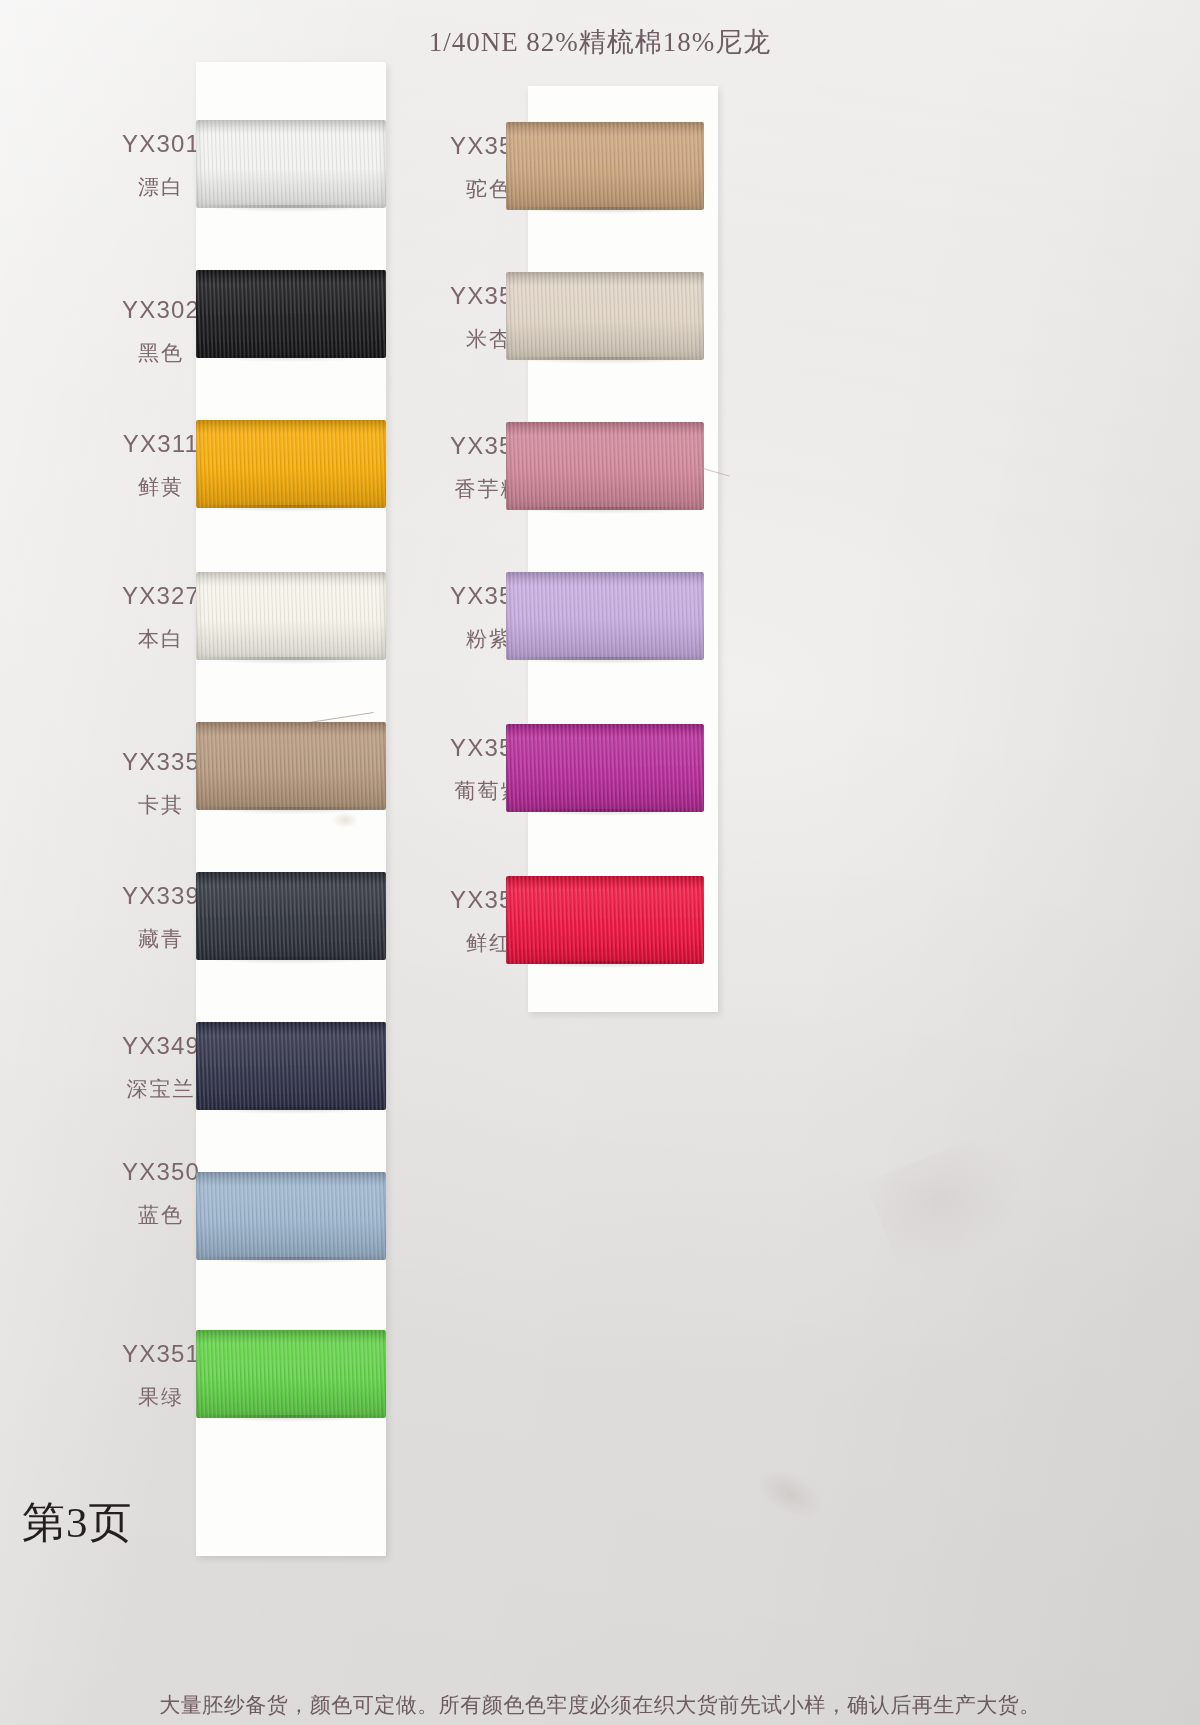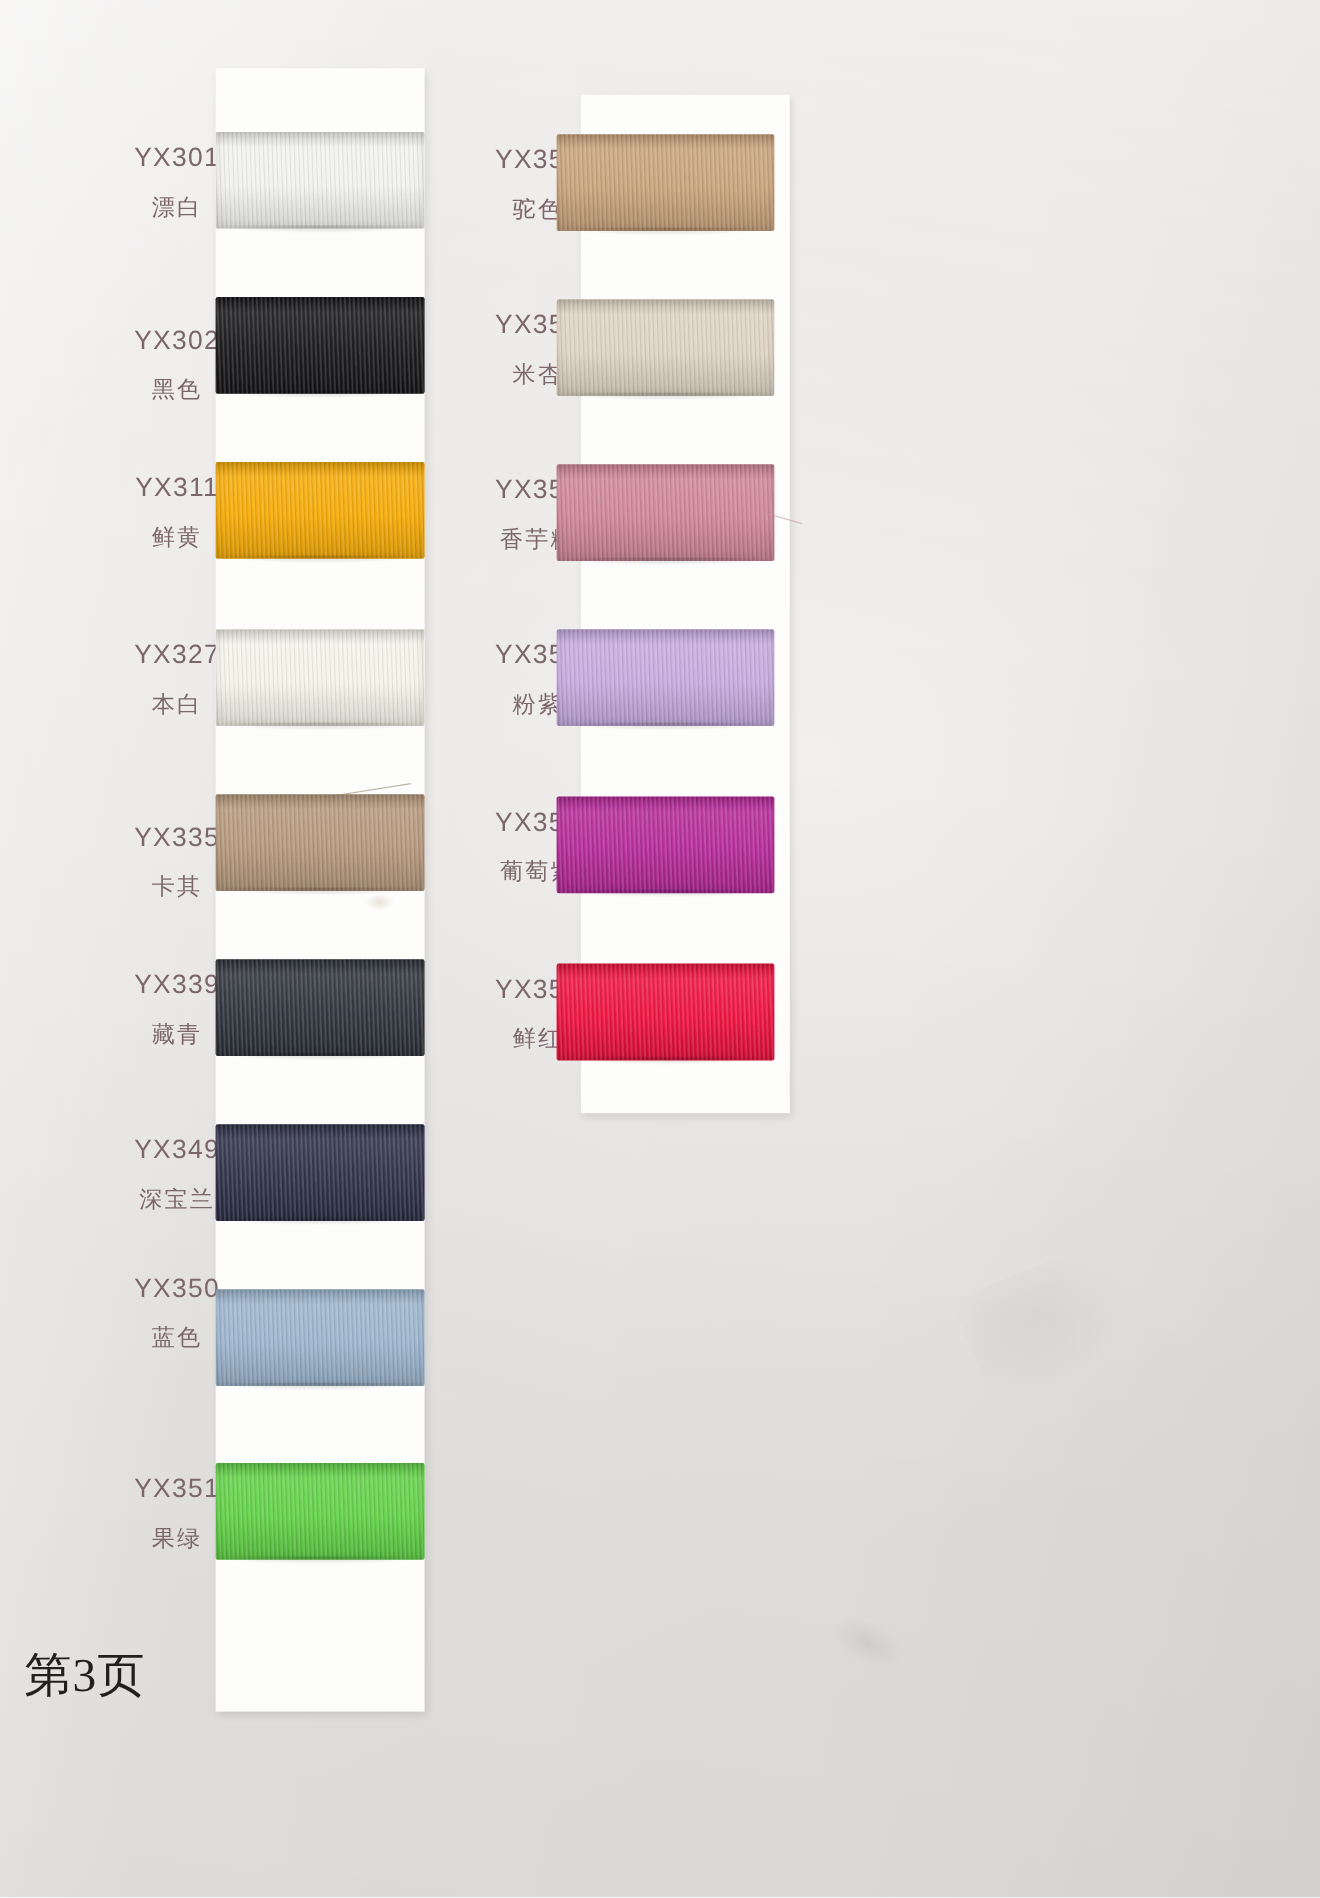--- a/index.html
+++ b/index.html
@@ -76,21 +76,21 @@
   .label-code {
     font-size: 24px;
     letter-spacing: 1.2px;
     font-family: "Liberation Sans", "DejaVu Sans", sans-serif;
     white-space: nowrap;
   }
   .label-name {
     margin-top: 22px;
     font-size: 21px;
     letter-spacing: 2px;
-    font-family: Liberation Serif, serif;
+    font-family: Liberation Mono, monospace;
     white-space: nowrap;
   }
 
   
   .swatch {
     position: absolute;
     border-radius: 2px;
   }
   .swatch .yarn {
     position: absolute;
@@ -160,20 +160,21 @@
 </style>
 </head>
 <body>
 
 <div class="page">
 
   <div class="paper-shade"></div>
   <div class="smudge-a"></div>
   <div class="smudge-b"></div>
 
+  <div class="title">1/40NE  82%精梳棉18%尼龙</div>
 
   <div class="strip" id="strip-left"></div>
   <div class="strip" id="strip-right"></div>
 
   <div id="swatch-layer">
       <div>
         <div class="label-block" style="left: 96px; top: 132px;">
           <div class="label-code">YX301</div>
           <div class="label-name">漂白</div>
         </div>
@@ -308,13 +309,14 @@
         </div>
       </div>
     </div>
 
   <div class="wisp" style="left:296px; top:718px; width:78px; transform:rotate(-9deg);"></div>
   <div class="lint" style="left:332px; top:812px;"></div>
   <div class="wisp2" style="left:690px; top:470px; width:40px; transform:rotate(16deg);"></div>
 
   <div class="page-marker">第3页</div>
 
+  <div class="footer-note">大量胚纱备货，颜色可定做。所有颜色色牢度必须在织大货前先试小样，确认后再生产大货。</div>
 </div>
 
 </body></html>

